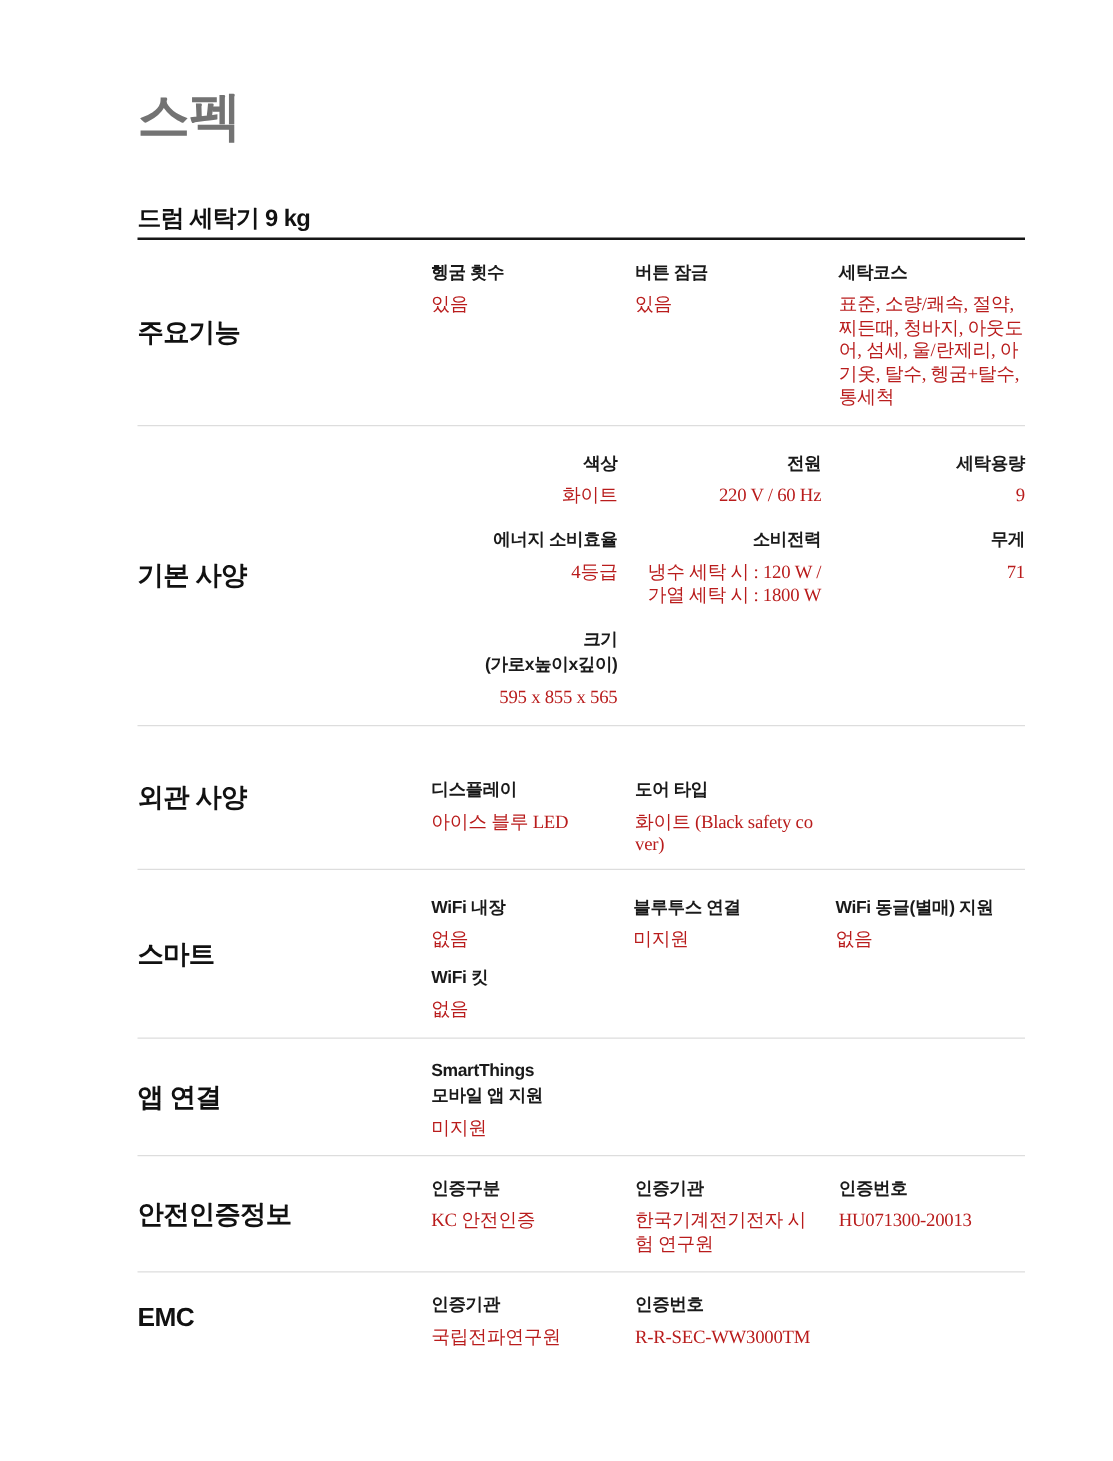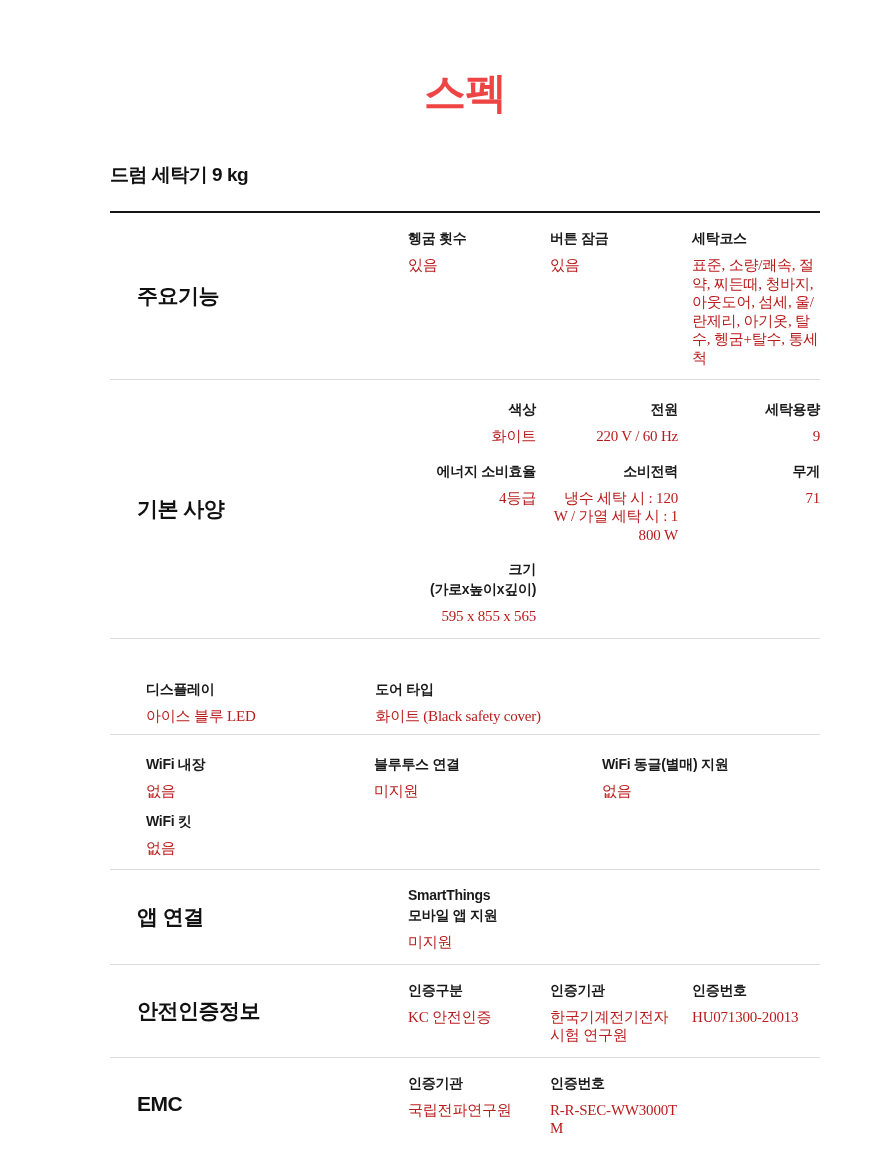--- a/index.html
+++ b/index.html
@@ -12,30 +12,30 @@
     height: 1169px;
     overflow: hidden;
     position: relative;
   }
   .container {
     width: 710px;
     margin-left: 110px;
   }
   .page-title {
     padding-top: 68px;
-    text-align: center;
+    text-align: left;
     font-size: 42px;
     font-weight: 700;
-    color: #ef4444;
+    color: #737373;
     letter-spacing: -1px;
     line-height: 1.2;
   }
   .section-heading {
     margin-top: 44px;
-    margin-bottom: 23px;
+    margin-bottom: 2px;
     font-size: 19px;
     font-weight: 700;
     color: #111111;
     letter-spacing: -0.5px;
   }
   .spec-table {
     border-top: 2px solid #161616;
     width: 710px;
   }
   .spec-row {
@@ -48,31 +48,29 @@
   }
   .category-cell {
     width: 235px;
     flex: 0 0 235px;
     display: flex;
     align-items: center;
     font-size: 21px;
     font-weight: 700;
     color: #111111;
     letter-spacing: -0.5px;
-    margin-left: 27px;
   }
   .items-grid {
     flex: 1;
     display: grid;
     grid-template-columns: repeat(3, 1fr);
     column-gap: 14px;
     row-gap: 15px;
     align-content: start;
     padding: 15px 0 12px 0;
-    margin-left: 36px;
   }
   .row-basic .items-grid    { padding-top: 19px; text-align: right; }
   .row-exterior .items-grid { padding-top: 40px; padding-bottom: 9px; }
   .row-smart .items-grid    { padding-top: 19px; gap: 10px; }
   .item-label {
     font-size: 14px;
     font-weight: 700;
     color: #1a1a1a;
     line-height: 20px;
     letter-spacing: -0.3px;
@@ -146,33 +144,35 @@
         </div>
         <div class="spec-item">
           <div class="item-label">크기
 (가로x높이x깊이)</div>
           <div class="item-value">595 x 855 x 565</div>
         </div>
       </div>
     </div>
 
     <div class="spec-row row-exterior">
+      <div class="category-cell">외관 사양</div>
       <div class="items-grid">
         <div class="spec-item">
           <div class="item-label">디스플레이</div>
           <div class="item-value">아이스 블루 LED</div>
         </div>
         <div class="spec-item">
           <div class="item-label">도어 타입</div>
           <div class="item-value">화이트 (Black safety cover)</div>
         </div>
       </div>
     </div>
 
     <div class="spec-row row-smart">
+      <div class="category-cell">스마트</div>
       <div class="items-grid">
         <div class="spec-item">
           <div class="item-label">WiFi 내장</div>
           <div class="item-value">없음</div>
         </div>
         <div class="spec-item">
           <div class="item-label">블루투스 연결</div>
           <div class="item-value">미지원</div>
         </div>
         <div class="spec-item">

